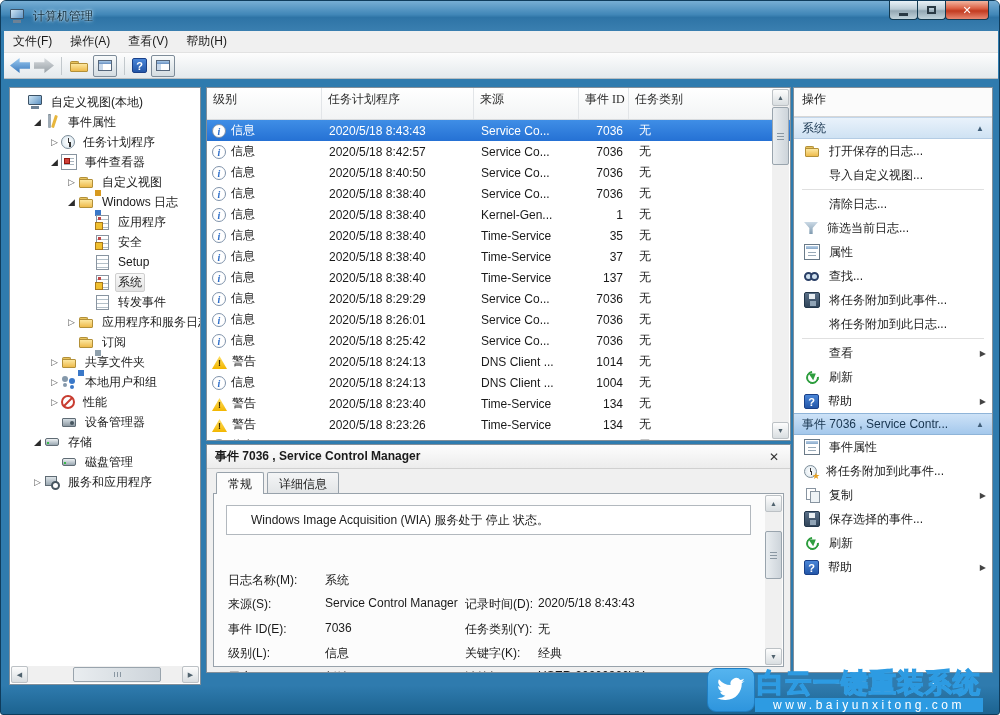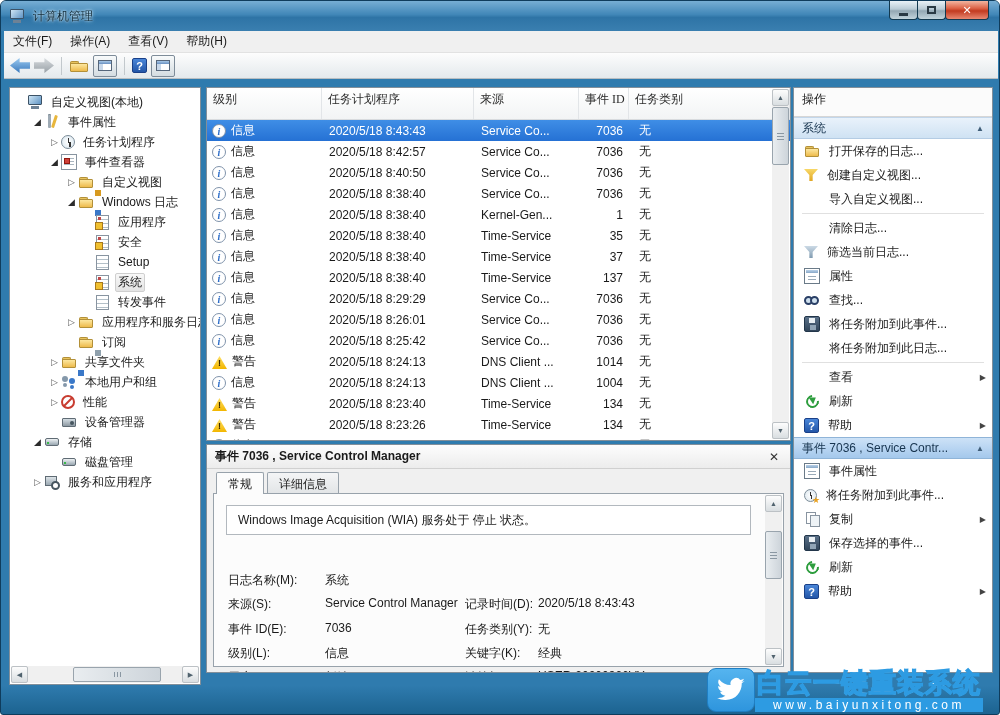--- a/index.html
+++ b/index.html
@@ -171,21 +171,21 @@
     background:linear-gradient(180deg,#fdfdfd,#ececec); border-bottom:1px solid #d0d0d0; }
   #detail-title { font-weight:bold; color:#1a1a1a; }
   #detail-close { margin-left:auto; font-size:12px; color:#333; font-weight:bold; padding:0 3px; }
   .tabs { position:absolute; left:9px; top:27px; display:flex; gap:3px; }
   .tab { padding:3px 11px 4px 11px; border:1px solid #98a2ab; border-bottom:none;
     border-radius:2px 2px 0 0; background:linear-gradient(180deg,#f4f5f6,#dfe2e4);font-family:Liberation Serif, serif; }
   .tab.active { background:#fcfcfc; position:relative; top:0; z-index:2; height:22px; }
   #detail-content { position:absolute; left:6px; right:6px; top:48px; bottom:5px;
     border:1px solid #98a2ab; background:#fcfcfc; }
   #detail-msgbox { position:absolute; left:12px; top:11px; right:32px; height:30px;
-    border:1px solid #b2b8be; background:#fff; padding:6px 11px; }
+    border:1px solid #b2b8be; background:#fff; padding:6px 24px; }
   .fieldrow { position:absolute; white-space:nowrap; }
   .flabel { display:inline-block; color:#1a1a1a; }
   .fl1 { position:absolute; left:14px; } .fv1 { position:absolute; left:111px; }
   .fl2 { position:absolute; left:251px; } .fv2 { position:absolute; left:324px; }
   
   #actions-panel { left:792px; top:86px; width:200px; height:586px; overflow:hidden; }
   #actions-title { height:29px; padding:3px 8px; border-bottom:1px solid #d6d6d6; background:#fbfbfb; }
   .sec-header { height:22px; display:flex; align-items:center; padding:0 8px;
     background:linear-gradient(180deg,#e9f2fb,#cfe2f3); border-top:1px solid #c2d6ea;
     border-bottom:1px solid #b4cce4; color:#17344f; }
@@ -592,24 +592,20 @@
     <div id="actions-body">
         <div class="sec-header">
           <span>系统</span>
           <span class="sec-arrow">▲</span>
         </div>
         <div class="act-item">
           <span class="ico i-folder"></span>
           <span>打开保存的日志...</span>
         </div>
         <div class="act-item">
-          <span class="ico i-funnelg"></span>
-          <span>创建自定义视图...</span>
-        </div>
-        <div class="act-item">
           <span class="spacer"></span>
           <span>导入自定义视图...</span>
         </div>
         <div class="act-sep"></div>
         <div class="act-item">
           <span class="spacer"></span>
           <span>清除日志...</span>
         </div>
         <div class="act-item">
           <span class="ico i-funnelb"></span>

